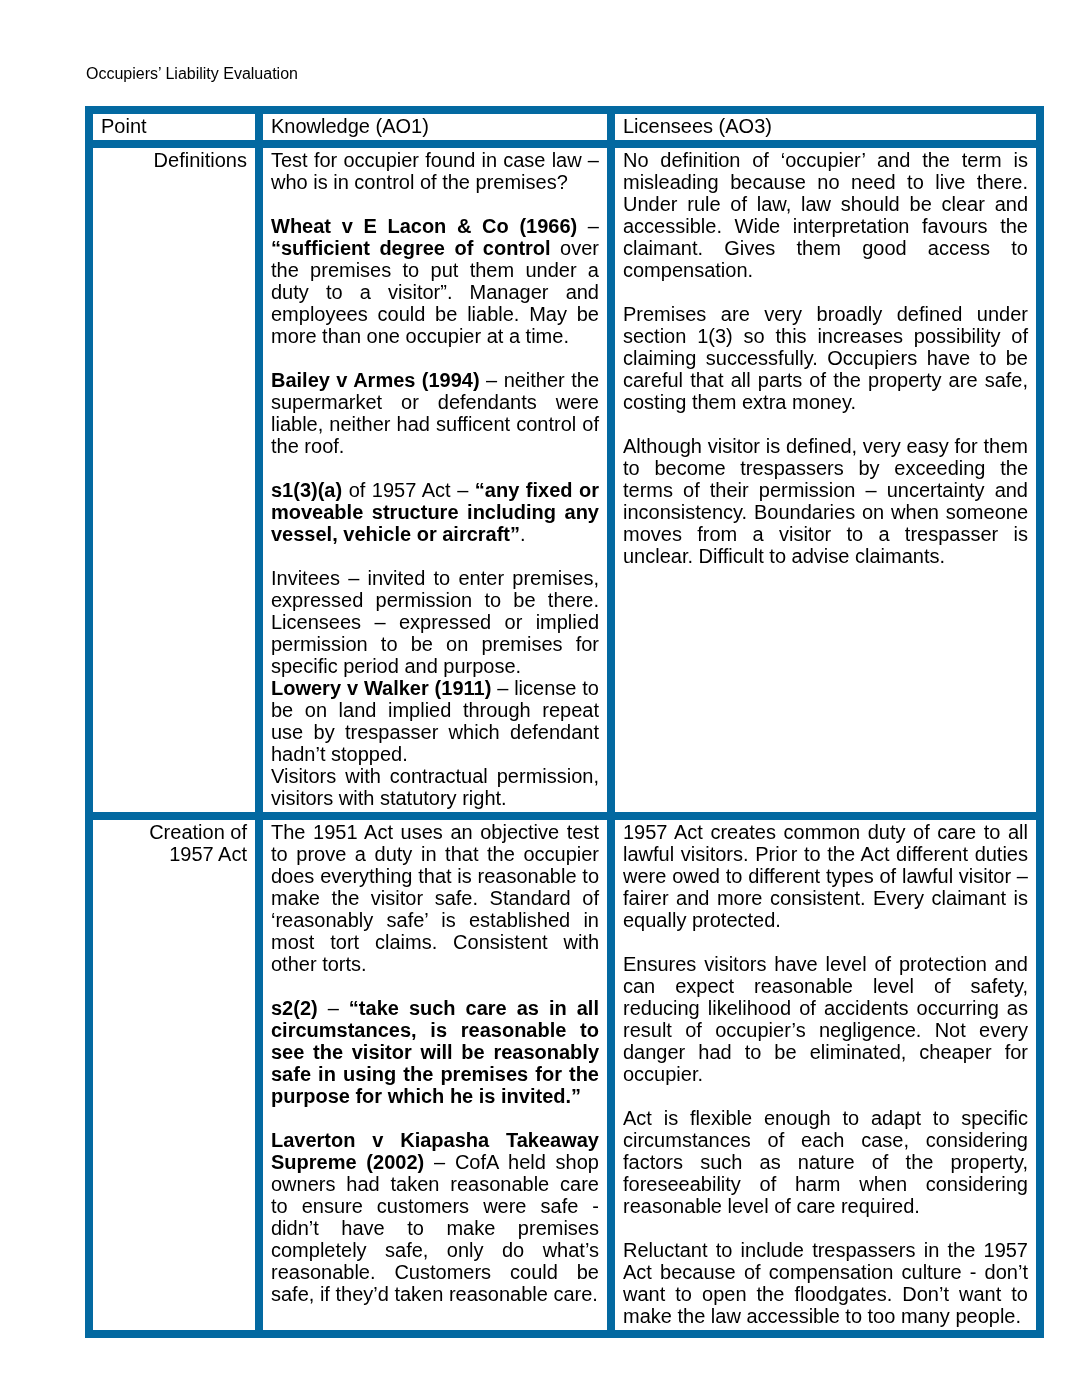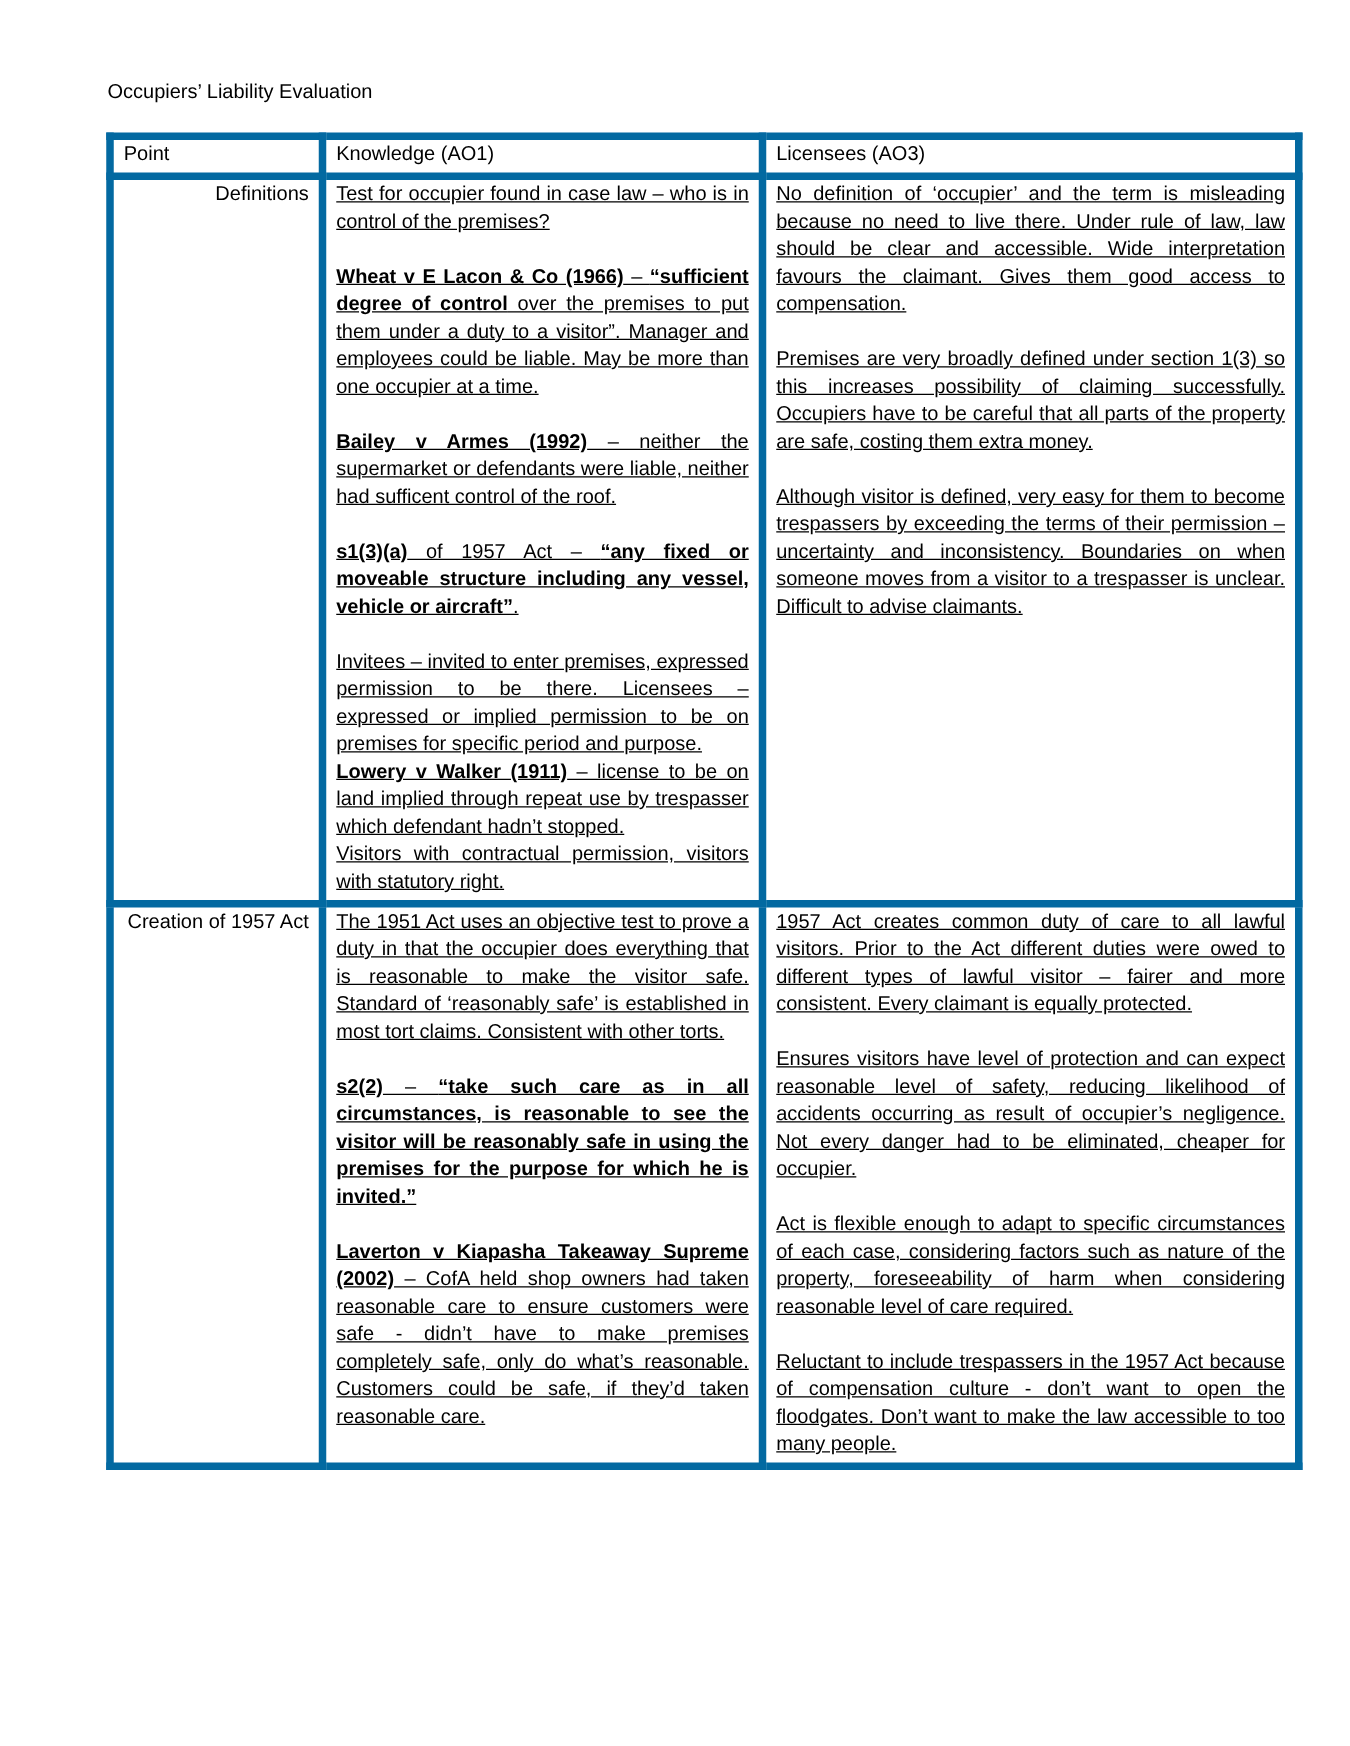--- a/index.html
+++ b/index.html
@@ -22,32 +22,31 @@
     font-weight: 400;
     margin: 0 0 21px 1px;
     line-height: 22px;
   }
   table.eval-table {
     border-collapse: collapse;
     table-layout: fixed;
     width: 951px;
   }
   .eval-table th, .eval-table td {
-    border: 6px solid #0369a1;
+    border: 8px solid #0369a1;
     vertical-align: top;
     padding: 1px 8px 3px 8px;
-    font-size: 16px;
+    font-size: 20px;
     line-height: 22px;
     font-weight: 400;
     text-align: left;
   }
   .eval-table td p {
     margin: 0;
     text-align: justify;
-    text-decoration: underline;
   }
   .eval-table td.col-point { text-align: right; }
   .eval-table td p.gap { margin-bottom: 22px; }
   .bold { font-weight: 700; }
 </style>
 </head>
 <body>
 
 <div class="page">
   <h1 class="doc-title">Occupiers’ Liability Evaluation</h1>
@@ -63,21 +62,21 @@
         <th class="col-knowledge">Knowledge (AO1)</th>
         <th class="col-evaluation">Licensees (AO3)</th>
       </tr>
     </thead>
     <tbody>
         <tr>
           <td class="col-point">Definitions</td>
           <td class="col-knowledge">
             <p class="gap"><span>Test for occupier found in case law – who is in control of the premises?</span></p>
             <p class="gap"><span class="bold">Wheat v E Lacon &amp; Co (1966)</span><span> – </span><span class="bold">“sufficient degree of control</span><span> over the premises to put them under a duty to a visitor”. Manager and employees could be liable. May be more than one occupier at a time.</span></p>
-            <p class="gap"><span class="bold">Bailey v Armes (1992)</span><span> – neither the supermarket or defendants were liable, neither had sufficent control of the roof.</span></p>
+            <p class="gap"><span class="bold">Bailey v Armes (1994)</span><span> – neither the supermarket or defendants were liable, neither had sufficent control of the roof.</span></p>
             <p class="gap"><span class="bold">s1(3)(a)</span><span> of 1957 Act – </span><span class="bold">“any fixed or moveable structure including any vessel, vehicle or aircraft”</span><span>.</span></p>
             <p><span>Invitees – invited to enter premises, expressed permission to be there. Licensees – expressed or implied permission to be on premises for specific period and purpose.</span></p>
             <p><span class="bold">Lowery v Walker (1911)</span><span> – license to be on land implied through repeat use by trespasser which defendant hadn’t stopped.</span></p>
             <p><span>Visitors with contractual permission, visitors with statutory right.</span></p>
           </td>
           <td class="col-evaluation">
             <p class="gap"><span>No definition of ‘occupier’ and the term is misleading because no need to live there. Under rule of law, law should be clear and accessible. Wide interpretation favours the claimant. Gives them good access to compensation.</span></p>
             <p class="gap"><span>Premises are very broadly defined under section 1(3) so this increases possibility of claiming successfully. Occupiers have to be careful that all parts of the property are safe, costing them extra money.</span></p>
             <p><span>Although visitor is defined, very easy for them to become trespassers by exceeding the terms of their permission – uncertainty and inconsistency. Boundaries on when someone moves from a visitor to a trespasser is unclear. Difficult to advise claimants.</span></p>
           </td>

